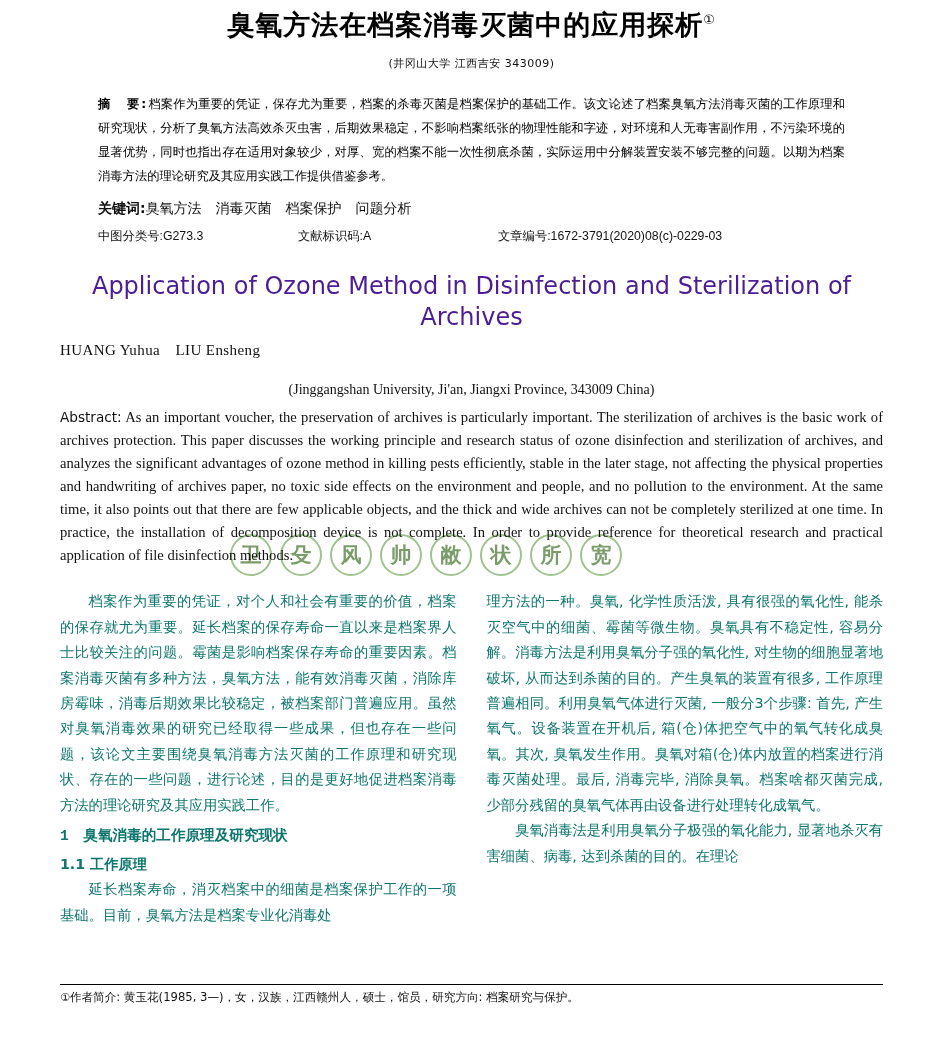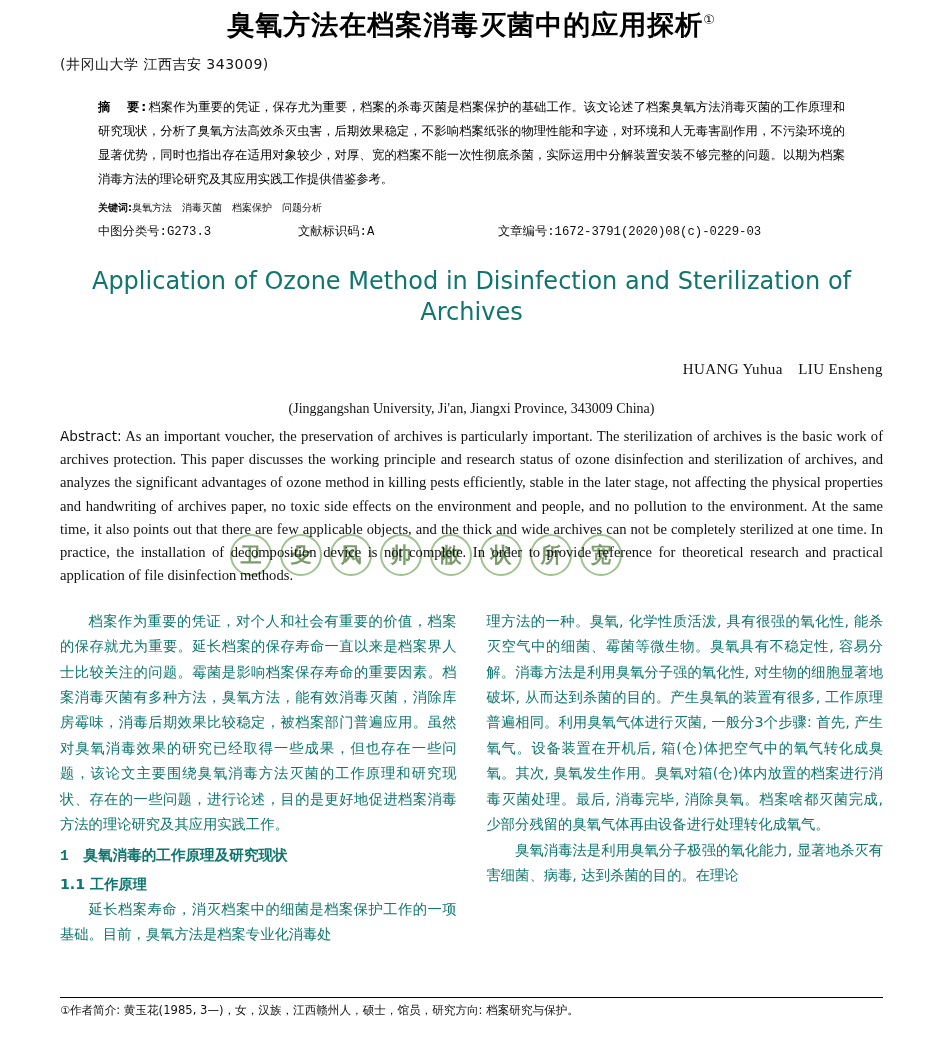--- a/index.html
+++ b/index.html
@@ -40,71 +40,72 @@
     vertical-align: super;
   }
   .authors {
     text-align: center;
     font-family: "DejaVu Sans", sans-serif;
     font-size: 14px;
     margin-top: 24px;
     letter-spacing: 1px;
   }
   .affil {
-    font-family: "DejaVu Sans", sans-serif;
-    font-size: 14px;
+    text-align: center;
+    font-family: "DejaVu Sans", sans-serif;
+    font-size: 11px;
     margin-top: 14px;
     letter-spacing: 0.5px;
   }
 
   
   .cn-abs-block {
     margin: 22px 38px 0 38px;
     font-family: "DejaVu Sans", sans-serif;
     font-size: 12.3px;
     line-height: 1.95;
     text-align: justify;
     color: #000;
   }
   .cn-abs-block .lbl {
     font-weight: bold;
     letter-spacing: 2px;
   }
   .cn-kw {
     margin: 6px 38px 0 38px;
     font-family: "DejaVu Sans", sans-serif;
-    font-size: 10px;
+    font-size: 14px;
     line-height: 1.9;
   }
   .cn-kw .lbl { font-weight: bold; }
   .cn-meta {
     margin: 4px 38px 0 38px;
-    font-family: Liberation Mono, monospace;
+    font-family: Liberation Sans, sans-serif;
     font-size: 12.3px;
     display: flex;
     line-height: 1.9;
   }
   .cn-meta .m1 { width: 200px; }
   .cn-meta .m2 { width: 200px; }
   .cn-meta .m3 { flex: 1; }
 
   
   .en-title {
     text-align: center;
     font-family: "DejaVu Sans", sans-serif;
     font-size: 24px;
     line-height: 1.3;
     margin: 22px 20px 0 20px;
-    color: #0f766e;
+    color: #4c1d95;
   }
   .en-authors {
-    text-align: right;
+    text-align: left;
     font-family: "Liberation Serif", serif;
     font-size: 15px;
-    margin-top: 32px;
+    margin-top: 8px;
     letter-spacing: 0.4px;
   }
   .en-affil {
     text-align: center;
     font-family: "Liberation Serif", serif;
     font-size: 14px;
     margin-top: 22px;
   }
   .en-abs {
     margin: 8px 0 0 0;
@@ -185,21 +186,21 @@
     font-size: 14.2px;
     font-weight: bold;
     margin: 2px 0 0 0;
   }
 
   
   .footnote {
     position: absolute;
     left: 60px;
     right: 60px;
-    bottom: 1px;
+    bottom: 14px;
     border-top: 1px solid #000;
     padding-top: 4px;
     font-family: "DejaVu Sans", sans-serif;
     font-size: 11.6px;
     line-height: 1.5;
   }
   .footnote .mark { font-size: 11px; }
 </style>
 </head>
 <body>

